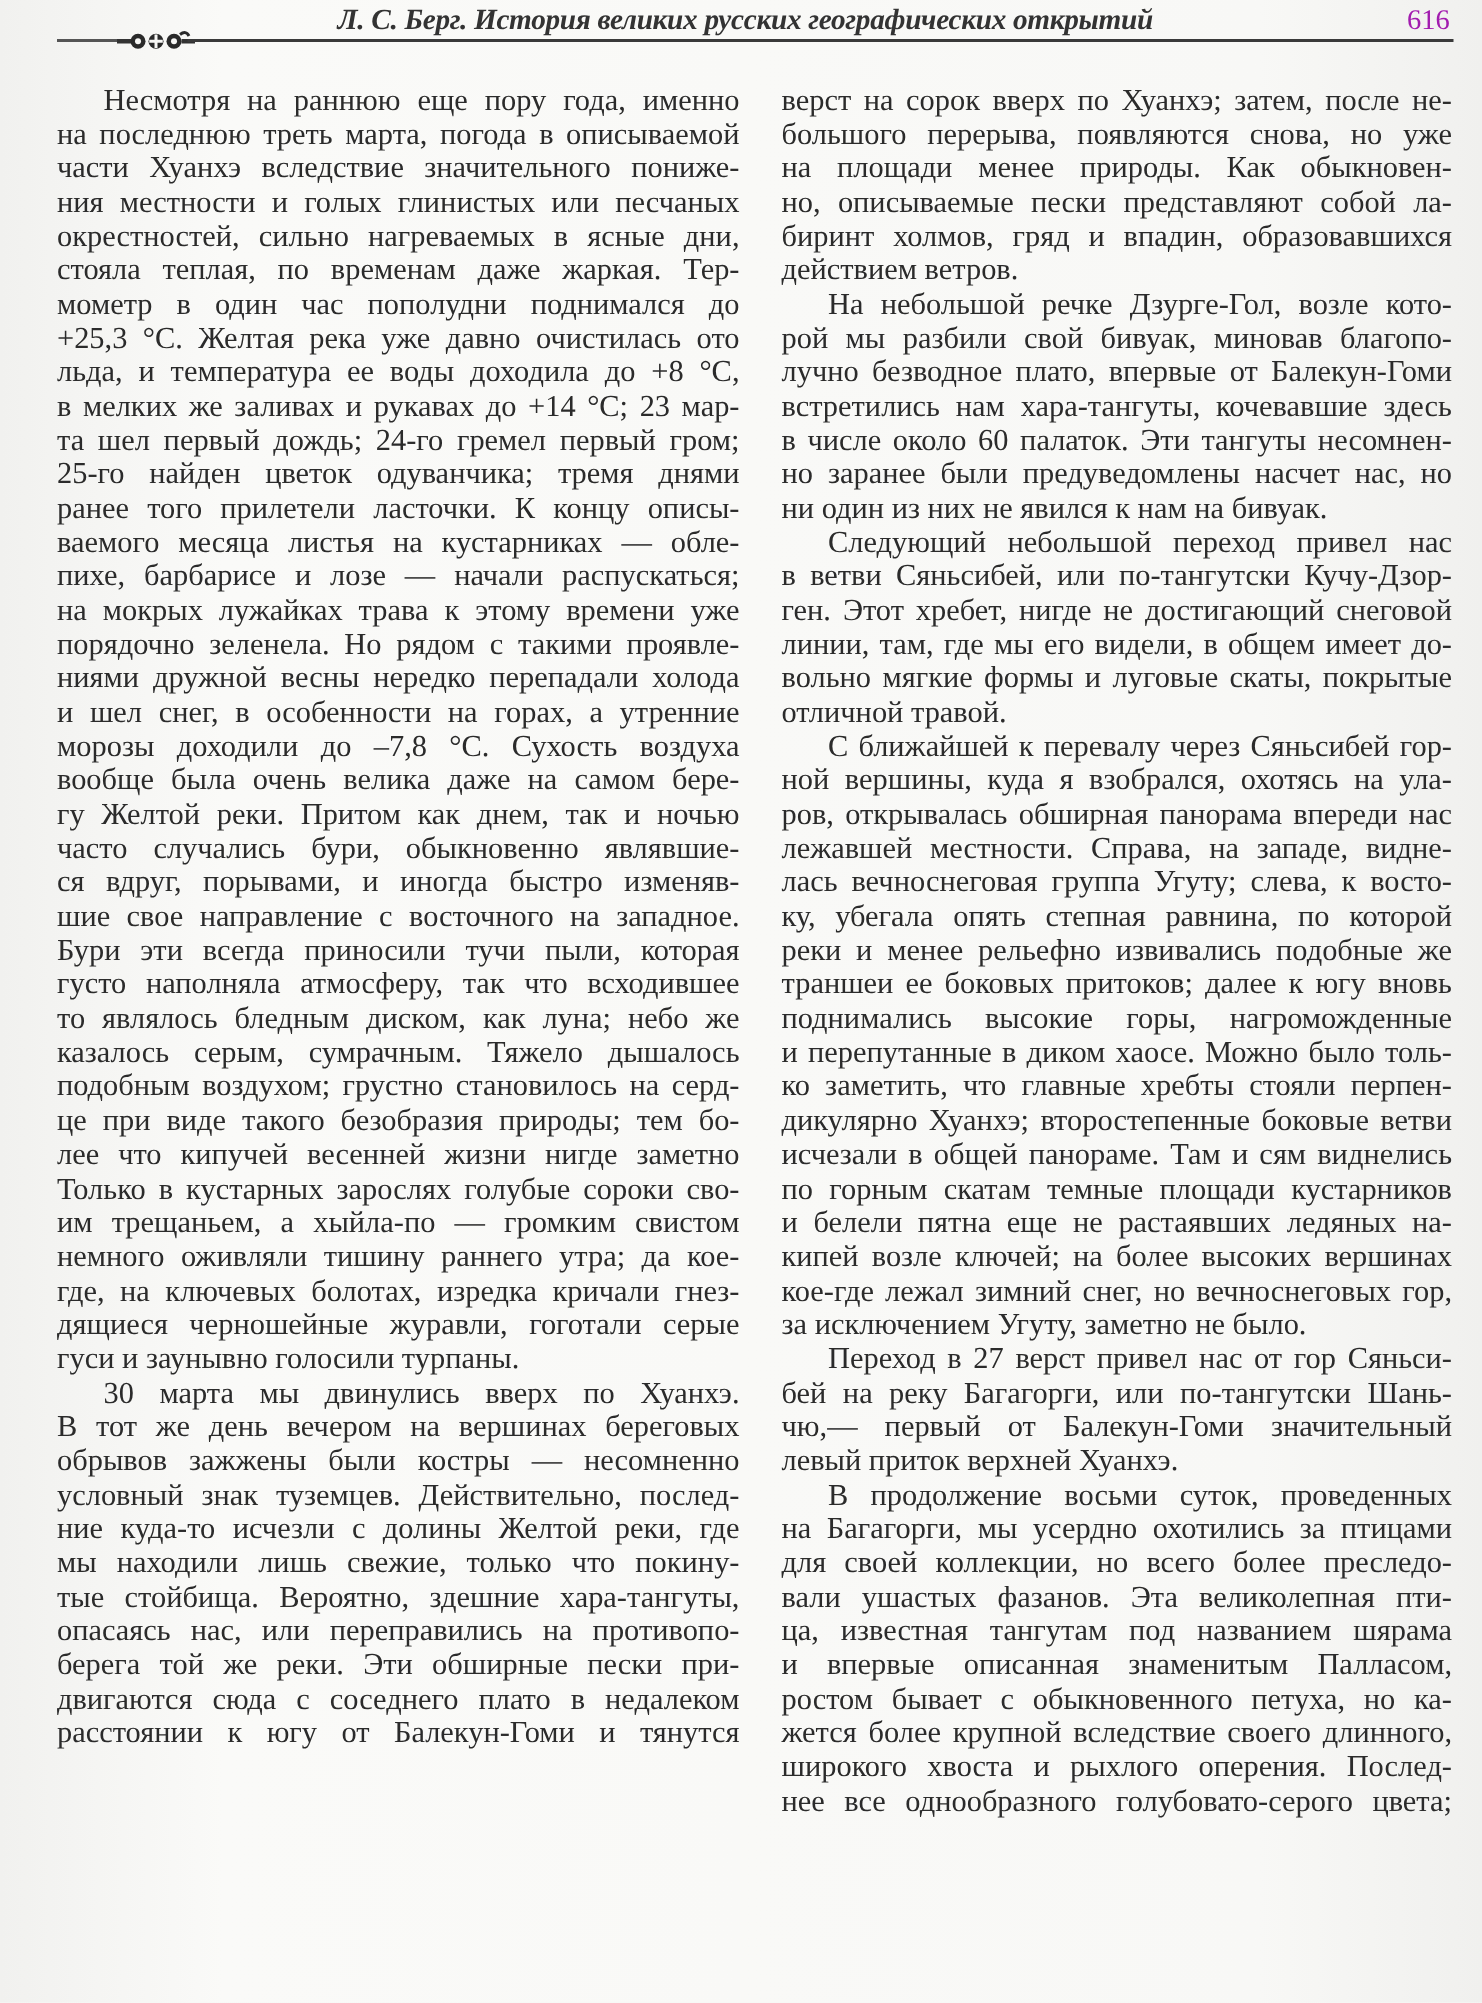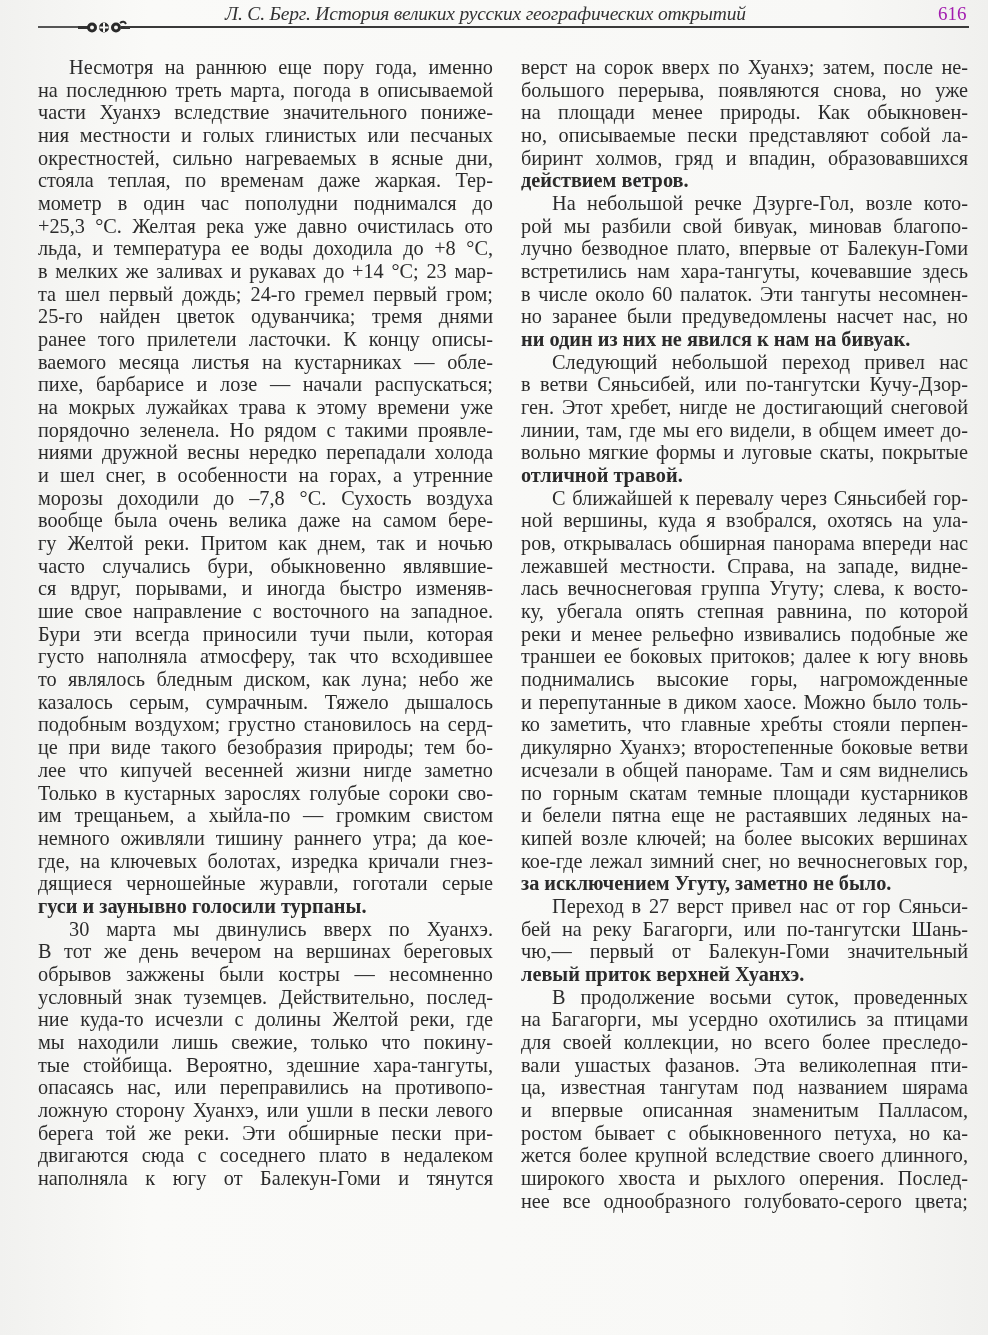--- a/index.html
+++ b/index.html
@@ -21,39 +21,39 @@
       position: absolute; left: 125px; top: 26px; width: 844px; height: 2px; background: #3a3a3a;
     }
     .header-rule-left {
       position: absolute; left: 38px; top: 26px; width: 46px; height: 2px; background: #555;
     }
     .ornament {
       position: absolute; left: 78px; top: 17px; width: 52px; height: 20px;
     }
     .running-title {
       position: absolute; left: 225px; top: 3px; width: 620px;
-      font-size: 19.5px; font-style: italic; font-weight: normal; color: #333;
+      font-size: 19.5px; font-style: italic; font-weight: bold; color: #333;
       white-space: nowrap; letter-spacing: -0.2px;
     }
     .page-number {
       position: absolute; left: 938px; top: 3px;
       font-size: 19px; color: #a21caf; text-align: right;
     }
     .column {
       position: absolute; top: 56px;
       font-size: 20.3px; line-height: 22.68px;
     }
     .col-left { left: 38px; width: 455px; }
     .col-right { left: 521px; width: 447px; }
     .line {
       display: block; white-space: nowrap;
       text-align: justify; text-align-last: justify;
       height: 22.68px; overflow: visible;
     }
-    .line.last { text-align-last: left; font-weight: bold; }
+    .line.last { text-align-last: left; }
     .line.indent { padding-left: 31px; }
   </style>
 </head>
 <body>
 
 <div class="page-bg"></div>
 
 <div class="header">
   <div class="header-rule-left"></div>
   <svg class="ornament" viewBox="0 0 52 20">
@@ -113,24 +113,23 @@
     <span class="line">дящиеся черношейные журавли, гоготали серые</span>
     <span class="line last">гуси и заунывно голосили турпаны.</span>
     <span class="line indent">30 марта мы двинулись вверх по Хуанхэ.</span>
     <span class="line">В тот же день вечером на вершинах береговых</span>
     <span class="line">обрывов зажжены были костры — несомненно</span>
     <span class="line">условный знак туземцев. Действительно, послед-</span>
     <span class="line">ние куда-то исчезли с долины Желтой реки, где</span>
     <span class="line">мы находили лишь свежие, только что покину-</span>
     <span class="line">тые стойбища. Вероятно, здешние хара-тангуты,</span>
     <span class="line">опасаясь нас, или переправились на противопо-</span>
-    <span class="line">ложную сторону Хуанхэ, или ушли в пески левого</span>
     <span class="line">берега той же реки. Эти обширные пески при-</span>
     <span class="line">двигаются сюда с соседнего плато в недалеком</span>
-    <span class="line">наполняла к югу от Балекун-Гоми и тянутся</span>
+    <span class="line">расстоянии к югу от Балекун-Гоми и тянутся</span>
   </div>
 <div class="column col-right" id="col-right">
     <span class="line">верст на сорок вверх по Хуанхэ; затем, после не-</span>
     <span class="line">большого перерыва, появляются снова, но уже</span>
     <span class="line">на площади менее природы. Как обыкновен-</span>
     <span class="line">но, описываемые пески представляют собой ла-</span>
     <span class="line">биринт холмов, гряд и впадин, образовавшихся</span>
     <span class="line last">действием ветров.</span>
     <span class="line indent">На небольшой речке Дзурге-Гол, возле кото-</span>
     <span class="line">рой мы разбили свой бивуак, миновав благопо-</span>

